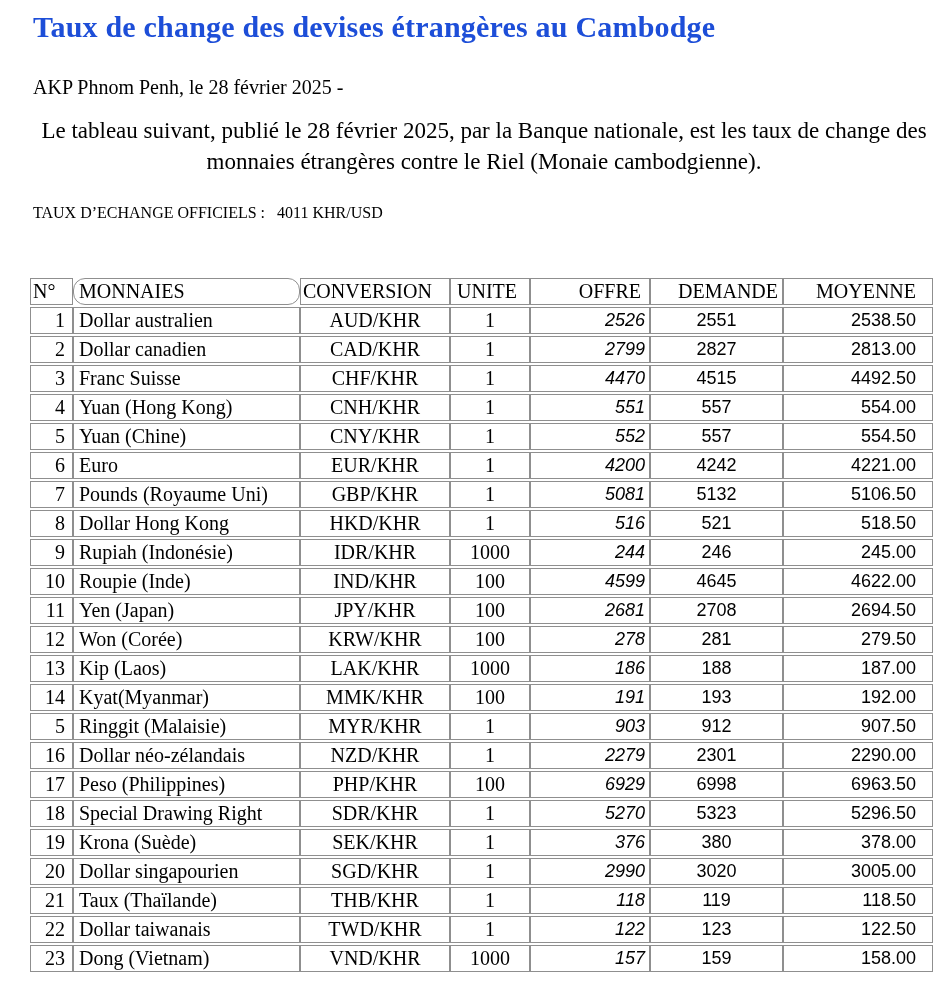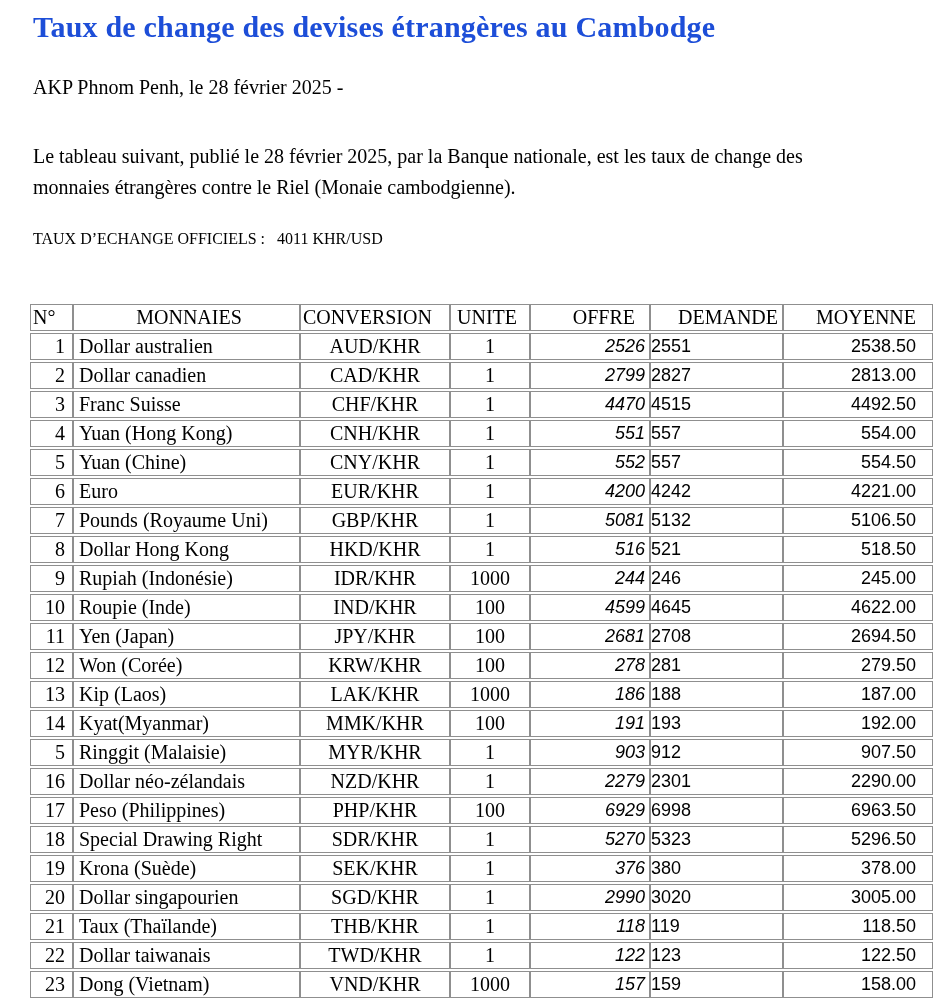--- a/index.html
+++ b/index.html
@@ -21,24 +21,25 @@
     line-height: 38px;
     letter-spacing: 0.2px;
     color: #1d4ed8;
   }
   .dateline {
     margin-top: 29px;
     font-size: 20px;
     line-height: 25px;
   }
   .intro {
-    margin-top: 41px;
-    font-size: 20px;
+    margin-top: 15px;
+    font-size: 23px;
     line-height: 31px;
     max-width: 905px;
+    text-align: center;
   }
   .intro .line { display: block; }
   .official-rate {
     margin-top: 23px;
     font-size: 16px;
     line-height: 25px;
     white-space: pre-wrap;
   }
   table.fx {
     margin-top: 51px;
@@ -64,34 +65,34 @@
   col.w-unit       { width: 80px; }
   col.w-offer      { width: 120px; }
   col.w-demand     { width: 133px; }
   col.w-average    { width: 150px; }
 
   .serif { font-family: "Liberation Serif", serif; font-size: 20px; }
   .sans  { font-family: "Liberation Sans", sans-serif; font-size: 18px; }
 
   
   th.h-num        { text-align: left;  padding-left: 2px; }
-  th.h-currency   { text-align: center;  padding-left: 5px; }
+  th.h-currency   { text-align: left;  padding-left: 5px; border-radius: 12px; }
   th.h-conversion { text-align: left;  padding-left: 2px; }
   th.h-unit       { text-align: left;  padding-left: 6px; }
-  th.h-offer      { text-align: right; padding-right: 14px; }
+  th.h-offer      { text-align: right; padding-right: 8px; }
   th.h-demand     { text-align: right; padding-right: 4px; }
   th.h-average    { text-align: right; padding-right: 16px; }
 
   
   td.c-num        { text-align: right;  padding-right: 7px; }
   td.c-currency   { text-align: left;   padding-left: 5px; }
   td.c-conversion { text-align: center; }
   td.c-unit       { text-align: center; }
   td.c-offer      { text-align: right;  padding-right: 4px; font-style: italic; }
-  td.c-demand     { text-align: left;  padding-right: 0; }
+  td.c-demand     { text-align: center;  padding-right: 0; }
   td.c-average    { text-align: right;  padding-right: 16px; }
 </style>
 </head>
 <body>
 
 <div class="page">
 
   <h1 class="doc-title">Taux de change des devises étrangères au Cambodge</h1>
 
   <p class="dateline">AKP Phnom Penh, le 28 février 2025 -</p>

